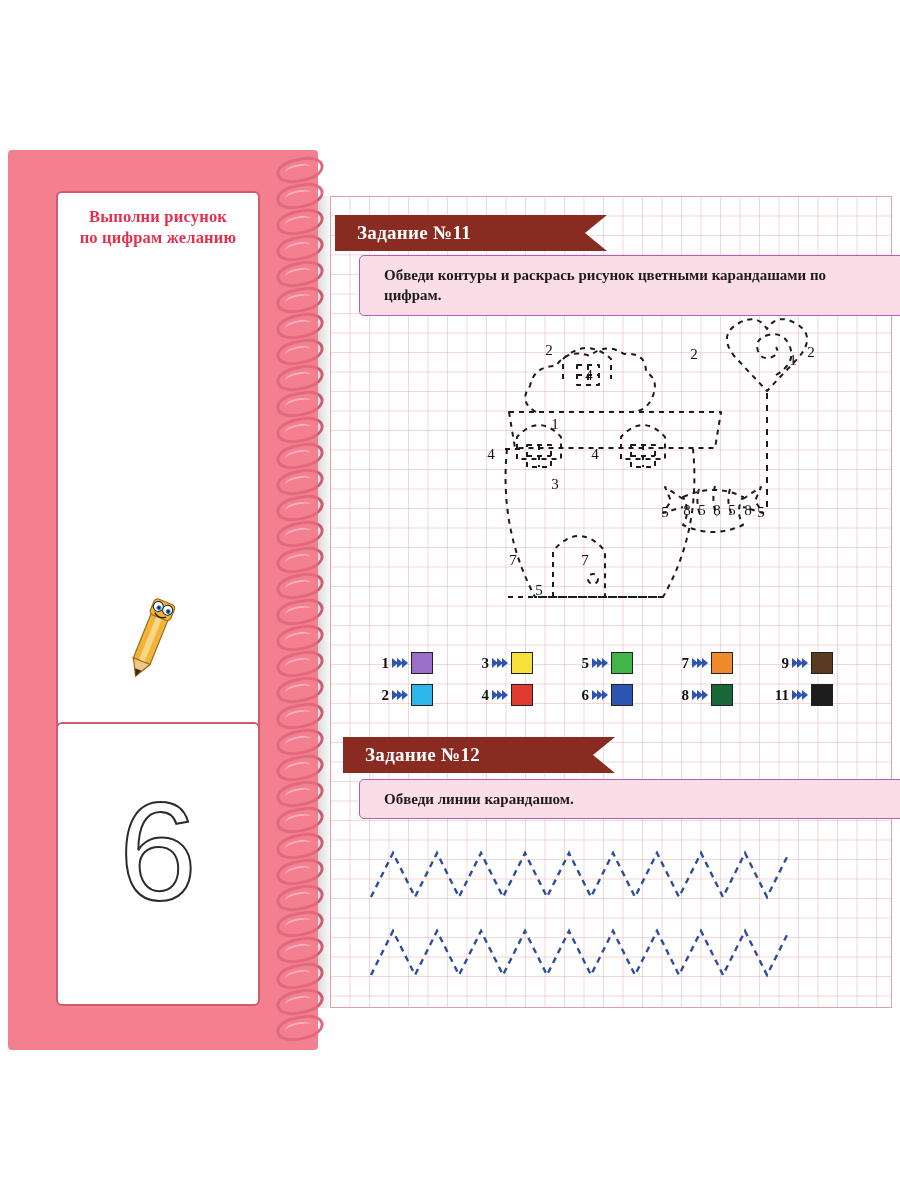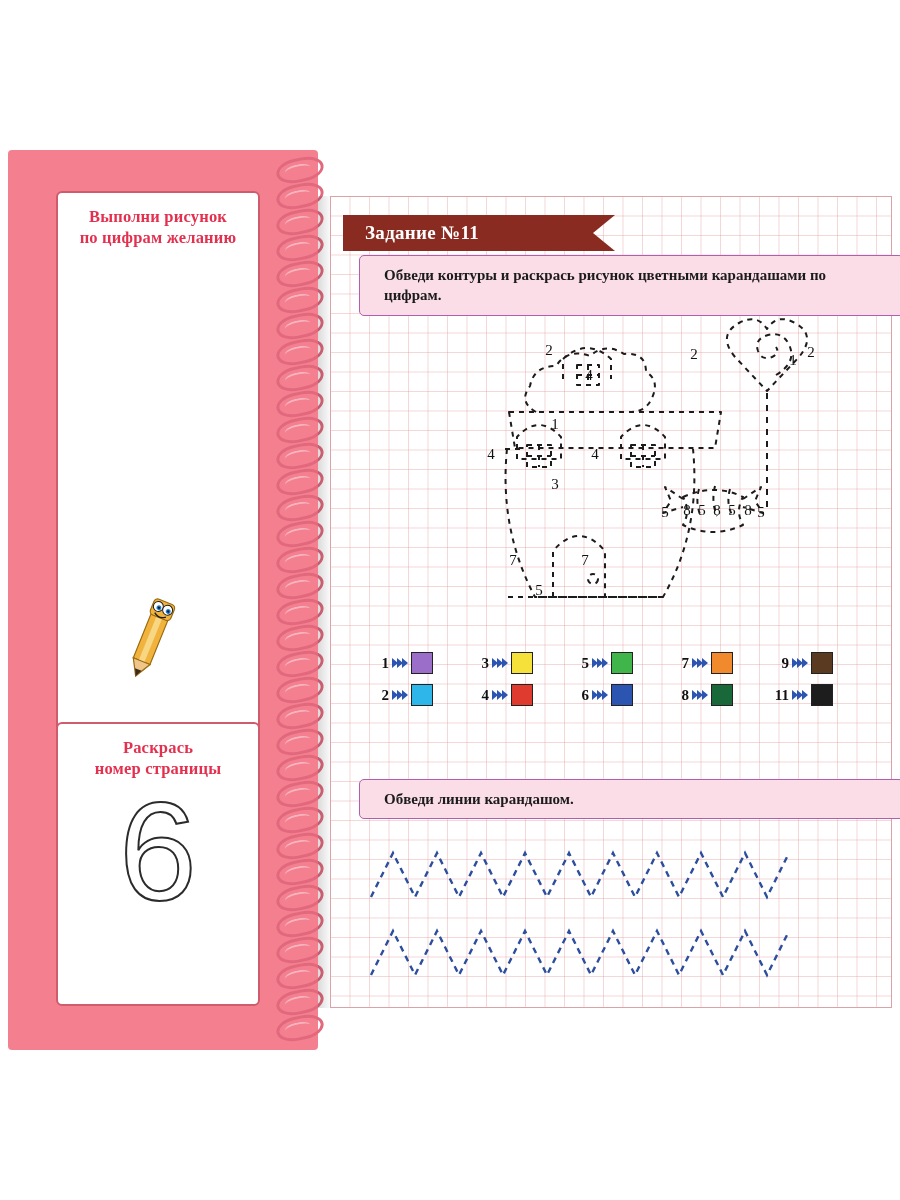--- a/index.html
+++ b/index.html
@@ -25,21 +25,21 @@
   
   .right-page{position:absolute;left:330px;top:196px;width:560px;height:810px;background:#ffffff;border:1.5px solid #d9a3a8;
     background-image:linear-gradient(to right,rgba(226,150,150,.38) 1px,transparent 1px),
                      linear-gradient(to bottom,rgba(226,150,150,.38) 1px,transparent 1px);
     background-size:19.5px 19.5px;background-position:-1px -1px;}
 
   
   .ribbon{position:absolute;height:36px;background:#8a2b22;color:#fff;display:flex;align-items:center;padding-left:22px;
     font-weight:bold;font-size:19px;letter-spacing:.3px;}
   .ribbon:after{content:"";position:absolute;right:-22px;top:0;border-top:18px solid #8a2b22;border-bottom:18px solid #8a2b22;border-right:22px solid transparent;}
-  .ribbon.r1{left:12px;top:18px;width:228px;}
+  .ribbon.r1{left:4px;top:18px;width:228px;}
   .ribbon.r2{left:12px;top:540px;width:228px;}
 
   .instr{position:absolute;background:#fbdde7;border:1.5px solid #b05eb0;border-radius:5px;color:#1b1b1b;font-weight:bold;font-size:15px;line-height:1.35;padding:9px 24px;}
   .instr.i1{left:28px;top:58px;width:495px;}
   .instr.i2{left:28px;top:582px;width:495px;}
 
   
   .art{position:absolute;left:0;top:0;width:560px;height:810px;pointer-events:none;}
 
   
@@ -81,24 +81,20 @@
             <circle cx="41" cy="14" r="2.4" fill="#1c7fd6"></circle>
             <circle cx="31" cy="14" r="1.1" fill="#111"></circle>
             <circle cx="41" cy="14" r="1.1" fill="#111"></circle>
             <path d="M29 20 q6 5 12 0" stroke="#1b1b1b" stroke-width="1.3" fill="none"></path>
           </g>
         </svg>
       </div>
     </div>
 
     <div class="left-card card-bottom">
-      <div class="card-title">
-        <span>Раскрась</span><br>
-        <span>номер страницы</span>
-      </div>
       <div class="big-number">6</div>
     </div>
   </div>
 
   <div class="spiral">
 
   <div class="ring" style="top: 0px; left: 4px;"></div>
       <div class="ring" style="top: 26px; left: 4px;"></div>
       <div class="ring" style="top: 52px; left: 4px;"></div>
       <div class="ring" style="top: 78px; left: 4px;"></div>
@@ -134,20 +130,21 @@
       <div class="ring" style="top: 858px; left: 4px;"></div>
     </div>
 
   <div class="shadow"></div>
 
   <div class="right-page">
 
     <div class="ribbon r1">Задание №11</div>
     <div class="instr i1">Обведи контуры и раскрась рисунок цветными карандашами по цифрам.</div>
 
+    <div class="ribbon r2">Задание №12</div>
     <div class="instr i2">Обведи линии карандашом.</div>
 
     <svg class="art" viewBox="0 0 560 810">
       <g fill="none" stroke="#1c1c1c" stroke-width="2" stroke-dasharray="5 5" stroke-linejoin="round">
 
         <path d="M205 215 q-18 -10 -6 -26 q4 -20 26 -20 q12 -18 34 -10 q16 -14 34 -2 q22 -2 22 18 q14 8 6 26 q-6 14 -22 14"></path>
 
         <path d="M232 182 l0 -20 q24 -22 48 0 l0 20"></path>
         <rect x="246" y="168" width="22" height="20"></rect>
         <path d="M257 168 l0 20 M246 178 l22 0"></path>

